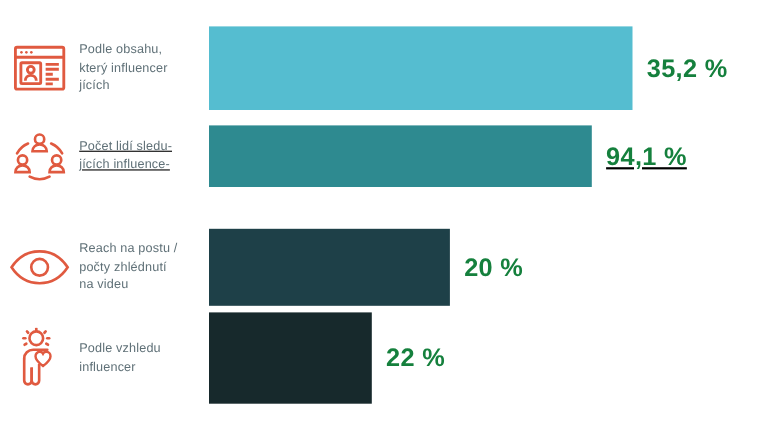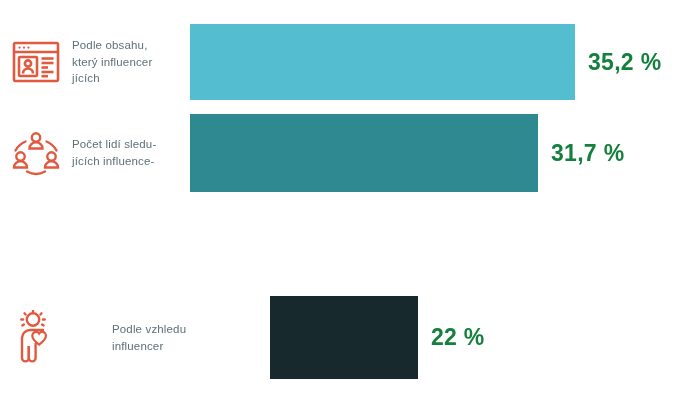--- a/index.html
+++ b/index.html
@@ -61,23 +61,23 @@
   .value {
     font-size: 23px;
     font-weight: bold;
     color: #15803d;
     letter-spacing: 0.3px;
     margin-left: 13px;
     white-space: nowrap;
   }
   
   .row-0 { top: 24px;  height: 76px; }
-  .row-1 { top: 114px; height: 78px; }
+  .row-1 { top: 114px; height: 56px; text-decoration: underline; }
   .row-2 { top: 208px; height: 70px; }
-  .row-3 { top: 296px; height: 83px; gap: 40px; }
+  .row-3 { top: 284px; height: 83px; }
 </style>
 </head>
 <body>
 
 <div id="chart">
 
   <div class="row row-0">
     <div class="icon-cell">
       <svg width="48" height="42" viewBox="0 0 48 42" fill="none" stroke="#e05a40" stroke-width="2.6">
         <rect x="2" y="2" width="44" height="38" rx="1.5"></rect>
@@ -119,24 +119,41 @@
         <path d="M34.5 11.5A20 20 0 0 1 44.5 20.5" stroke-linecap="round"></path>
         <path d="M15 41.5a19 19 0 0 0 18 0" stroke-linecap="round"></path>
       </svg>
     </div>
     <div class="label-cell">
       <div>Počet lidí sledu-</div>
       <div>jících influence-</div>
     </div>
     <div class="bar-cell">
       <span class="bar" style="width:348px;background:#2e8a90"></span>
-      <span class="value">31,7 %</span>
+      <span class="value">94,1 %</span>
     </div>
   </div>
 
+  <div class="row row-2">
+    <div class="icon-cell">
+      <svg width="56" height="34" viewBox="0 0 56 34" fill="none" stroke="#e05a40" stroke-width="2.4">
+        <path d="M2.5 17C9 7 18 2.5 28 2.5S47 7 53.5 17C47 27 38 31.5 28 31.5S9 27 2.5 17z"></path>
+        <circle cx="28" cy="17" r="7.6"></circle>
+      </svg>
+    </div>
+    <div class="label-cell">
+      <div>Reach na postu /</div>
+      <div>počty zhlédnutí</div>
+      <div>na videu</div>
+    </div>
+    <div class="bar-cell">
+      <span class="bar" style="width:219px;background:#1e4048"></span>
+      <span class="value">20 %</span>
+    </div>
+  </div>
 
   <div class="row row-3">
     <div class="icon-cell">
       <svg width="46" height="56" viewBox="0 0 46 56" fill="none" stroke="#e05a40" stroke-width="2.4">
         <circle cx="20" cy="9.5" r="6.2"></circle>
         <line x1="20" y1="0.6" x2="20" y2="2.2" stroke-linecap="round"></line>
         <line x1="11.5" y1="3.3" x2="12.6" y2="4.5" stroke-linecap="round"></line>
         <line x1="28.5" y1="3.3" x2="27.4" y2="4.5" stroke-linecap="round"></line>
         <line x1="8.3" y1="9.5" x2="10" y2="9.5" stroke-linecap="round"></line>
         <line x1="31.7" y1="9.5" x2="30" y2="9.5" stroke-linecap="round"></line>

